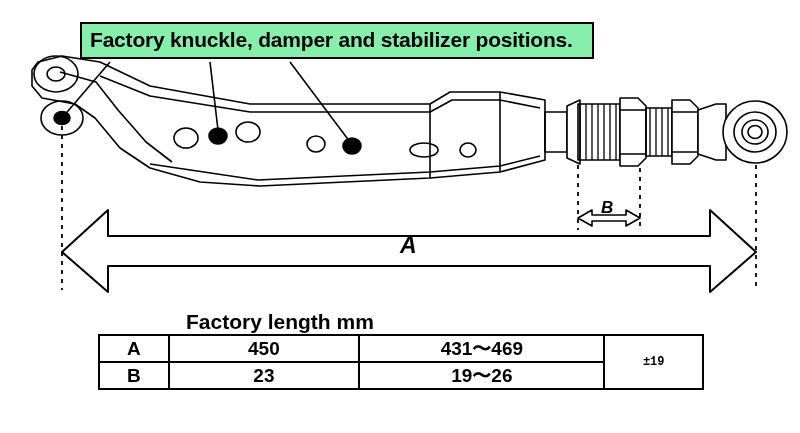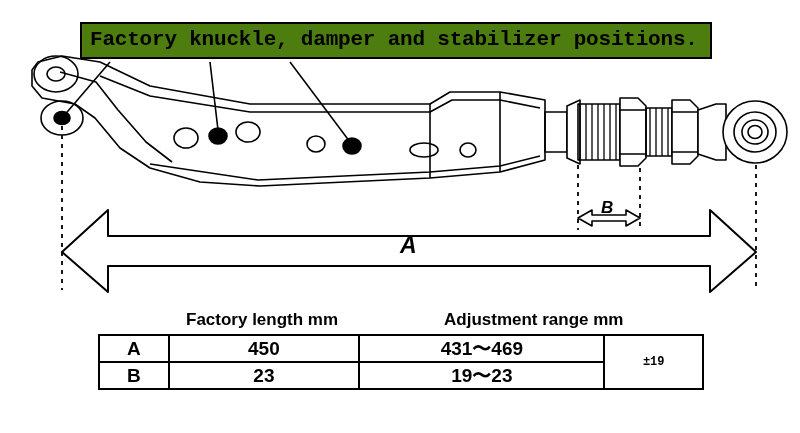--- a/index.html
+++ b/index.html
@@ -9,28 +9,27 @@
     color:#000;position:relative;overflow:hidden;
   }
   #stage{position:absolute;left:0;top:0;width:800px;height:433px;}
   svg.layer{position:absolute;left:0;top:0;width:800px;height:433px;}
 
   
   .callout-box{
     position:absolute;
     left:80px;top:22px;
     border:2px solid #000;
-    background:#4d7c0f;
-    padding:4px 12px 6px 8px;
+    background:#86efac;
+    padding:4px 19px 6px 8px;
     font-size:21px;
     font-weight:bold;
     letter-spacing:-0.2px;
     white-space:nowrap;
     line-height:1.1;
-    font-family:Liberation Mono, monospace;
   }
 
   
   .dim-letter{
     position:absolute;
     font-style:italic;
     font-weight:bold;
     font-size:23px;
   }
   #dim-a-label{left:400px;top:232px;}
@@ -56,21 +55,21 @@
     line-height:25px;
   }
   td.c-letter{width:70px;}
   td.c-factory{width:196px;}
   td.c-range{width:252px;}
   td.c-tol{width:100px;font-size:12px;font-family:Liberation Mono, monospace;}
 
   
   .hdr{
     position:absolute;
-    font-size:17px;
+    font-size:21px;
     font-weight:bold;
     top:310px;
     white-space:nowrap;
   }
   #hdr-factory{left:186px;}
   #hdr-range{left:444px;}
 </style>
 </head>
 <body>
 
@@ -194,33 +193,32 @@
                Z" fill="#ffffff" stroke="#000" stroke-width="1.6"></path>
     </g>
   </svg>
 
   <div class="callout-box">Factory knuckle, damper and stabilizer positions.</div>
 
   <div class="dim-letter" id="dim-a-label">A</div>
   <div class="dim-letter" id="dim-b-label">B</div>
 
   <div class="hdr" id="hdr-factory">Factory length mm</div>
-  <div class="hdr" id="hdr-range">Adjustment range mm</div>
 
   <div class="table-wrap">
     <table class="spec">
       <tbody>
         <tr>
           <td class="c-letter">A</td>
           <td class="c-factory">450</td>
           <td class="c-range">431〜469</td>
           <td class="c-tol" rowspan="2">±19</td>
         </tr>
         <tr>
           <td class="c-letter">B</td>
           <td class="c-factory">23</td>
-          <td class="c-range">19〜23</td>
+          <td class="c-range">19〜26</td>
         </tr>
       </tbody>
     </table>
   </div>
 
 </div>
 
 </body></html>

